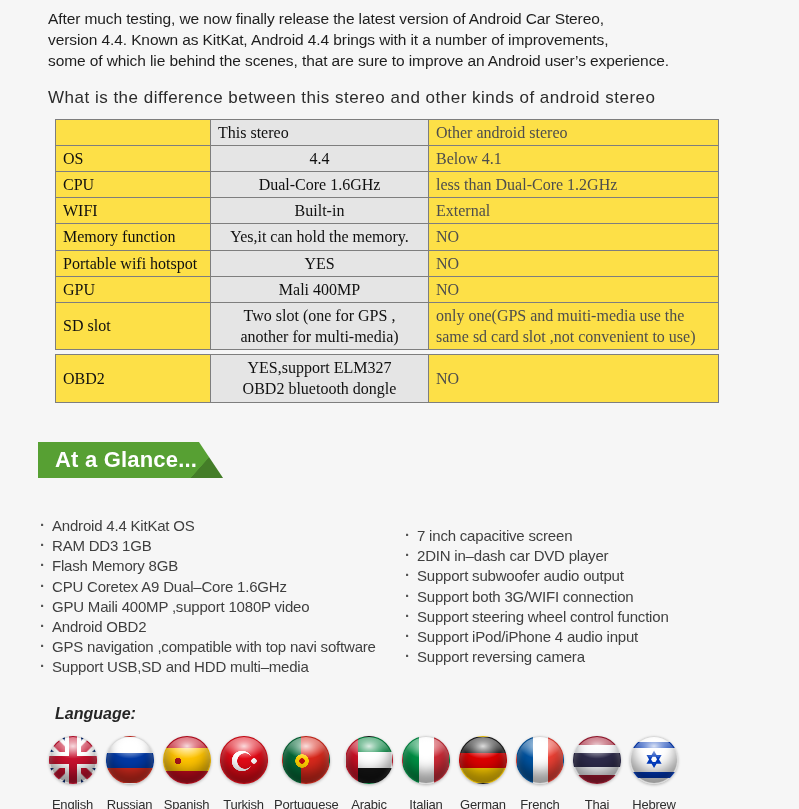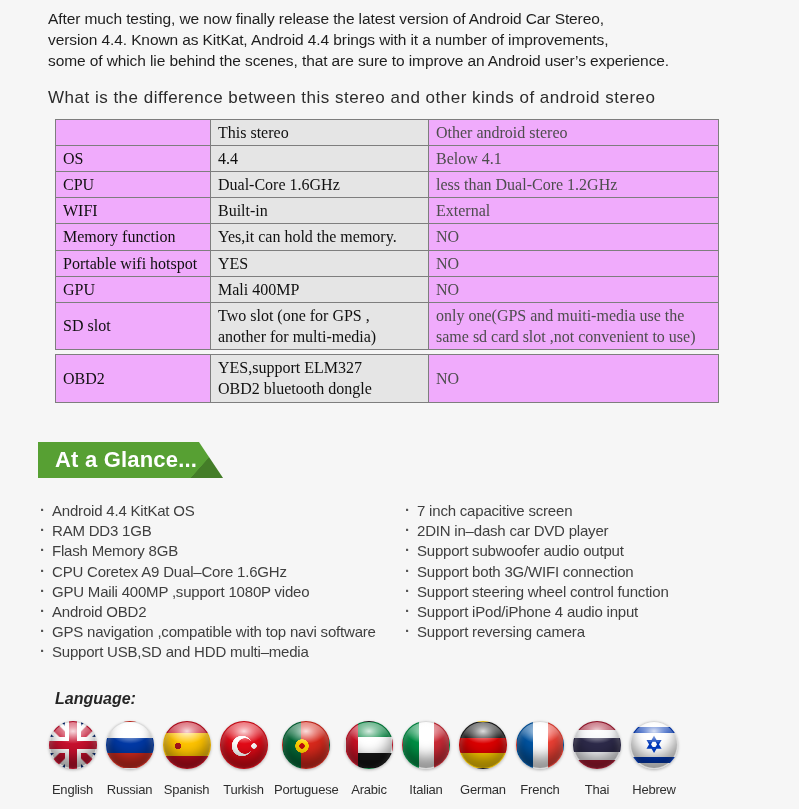--- a/index.html
+++ b/index.html
@@ -22,52 +22,52 @@
   
   .cmp-heading {
     margin:17px 0 0 48px;
     font-size:17px; font-weight:400; color:#2c2c2c; letter-spacing:0.5px;
   }
 
   
   .cmp-table {
     margin-left:55px; border-collapse:collapse; table-layout:fixed;
     width:663px; font-family:"Liberation Serif", serif; font-size:16px;
-    background:#f0abfc;
+    background:#fde047;
   }
   .cmp-table.main { margin-top:11px; }
   .cmp-table.obd2 { margin-top:4px; }
   .cmp-table th, .cmp-table td {
     border:1px solid #7e7e7e; padding:2px 7px; vertical-align:middle;
     overflow:hidden; line-height:1.32;
   }
   .cmp-table th { font-weight:400; text-align:left; height:24px; }
   .cmp-table td { height:25px; }
-  .c-this, .th-this { background:#e5e5e5; color:#101010; }
+  .c-this, .th-this { background:#e5e5e5; color:#101010;text-align:center; }
   .c-feat { color:#101010; }
   .c-other, .th-other { color:#4d4d4d; }
   .c-this, .c-other { white-space:pre-line; }
   .obd2 td { height:48px; }
 
   
   .banner {
     position:relative; margin:39px 0 0 38px;
     width:185px; height:36px; line-height:36px;
     background:#57a033;
     clip-path:polygon(0 0, 87% 0, 100% 100%, 0 100%);
     padding-left:17px;
     font-size:22px; font-weight:bold; color:#fff; letter-spacing:0.2px;
   }
   .banner::after {
     content:''; position:absolute; top:0; right:0; width:32px; height:100%;
     background:linear-gradient(to bottom right, rgba(0,0,0,0) 49%, rgba(0,0,0,.22) 50%);
   }
 
   
-  .lists { display:flex; margin:23px 0 0 38px; }
+  .lists { display:flex; margin:38px 0 0 38px;align-items:center; }
   .lists ul { list-style:none; }
   .lists ul.left  { width:365px; }
   .lists ul.right { width:390px; }
   .lists li {
     font-size:15px; line-height:20.2px; color:#3f3f3f; letter-spacing:-0.2px;
     padding-left:14px; position:relative;
   }
   .lists li::before {
     content:'·'; position:absolute; left:2px; top:-1px; color:#555; font-weight:bold;
   }

